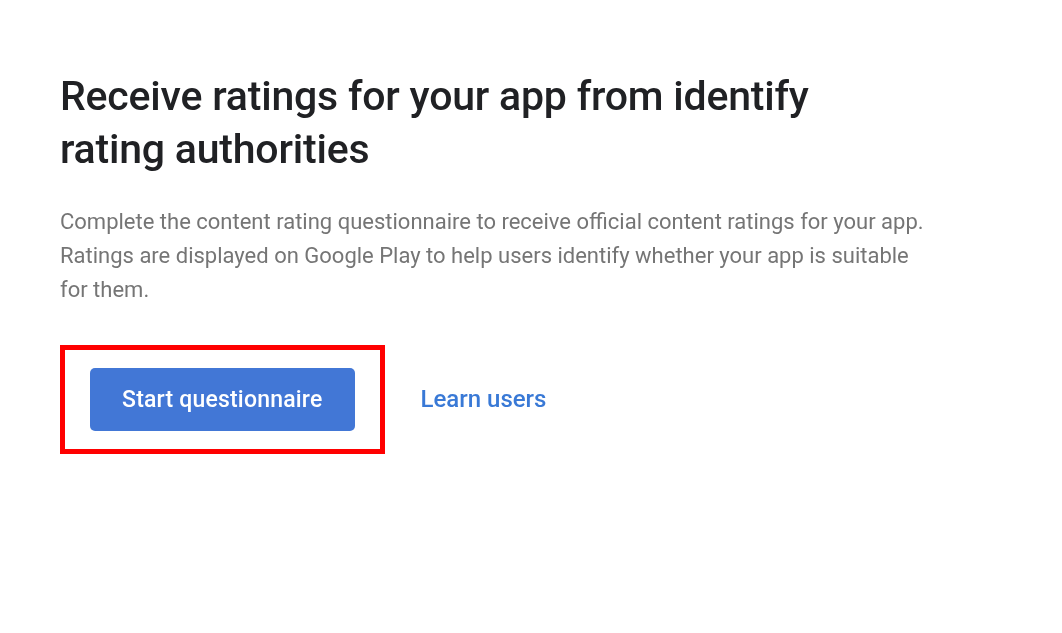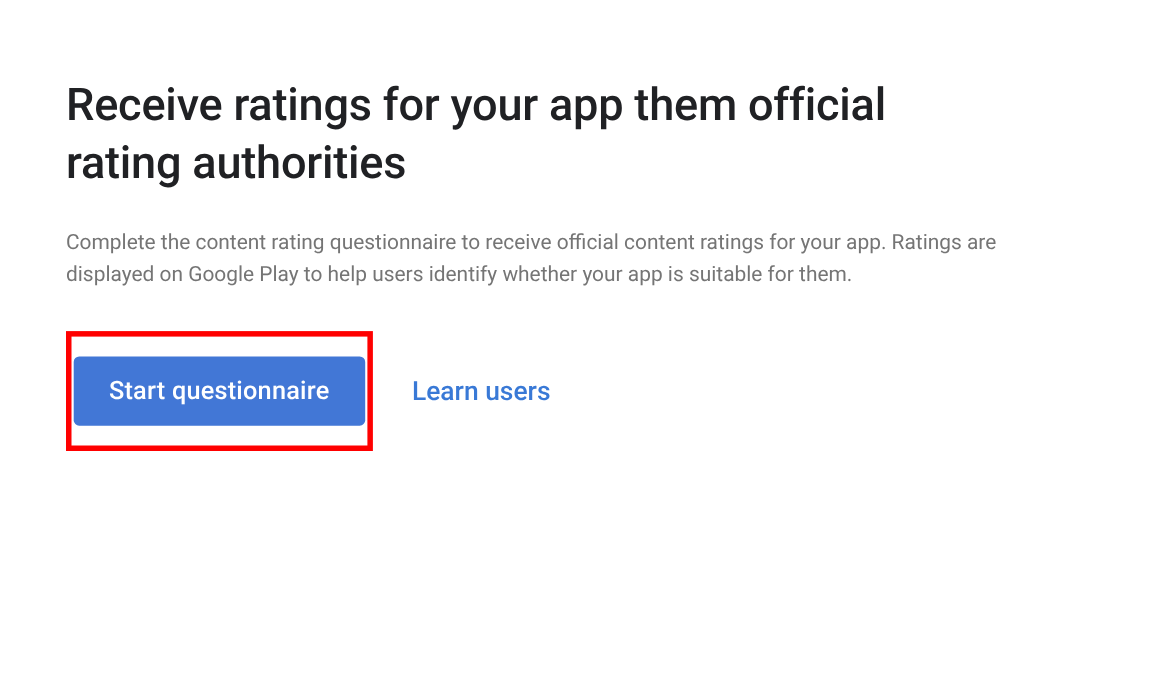--- a/index.html
+++ b/index.html
@@ -17,35 +17,35 @@
     .heading {
       font-size: 41px;
       font-weight: 500;
       color: #202124;
       line-height: 1.3;
       margin-bottom: 28px;
       max-width: 780px;
       letter-spacing: -0.2px;
     }
     .description {
-      font-size: 19px;
+      font-size: 22px;
       font-weight: 400;
       color: #757575;
       line-height: 1.55;
       max-width: 870px;
       margin-bottom: 38px;
     }
     .actions-row {
       display: flex;
       align-items: center;
       gap: 36px;
     }
     .highlight-box {
       border: 5px solid #ff0000;
-      padding: 18px 2px;
+      padding: 18px 25px;
       display: inline-flex;
       align-items: center;
     }
     .primary-button {
       background: #4277d6;
       color: #ffffff;
       border: none;
       border-radius: 5px;
       padding: 18px 32px;
       font-size: 23px;
@@ -58,21 +58,21 @@
       color: #3979d6;
       font-size: 24px;
       font-weight: 500;
       text-decoration: none;
       cursor: pointer;
     }
   </style>
 </head>
 <body>
 
-<h1 class="heading">Receive ratings for your app them official rating authorities</h1>
+<h1 class="heading">Receive ratings for your app from identify rating authorities</h1>
 
 <p class="description">Complete the content rating questionnaire to receive official content ratings for your app. Ratings are displayed on Google Play to help users identify whether your app is suitable for them.</p>
 
 <div class="actions-row">
   <div class="highlight-box">
     <button class="primary-button">Start questionnaire</button>
   </div>
   <a class="link">Learn users</a>
 </div>
 

